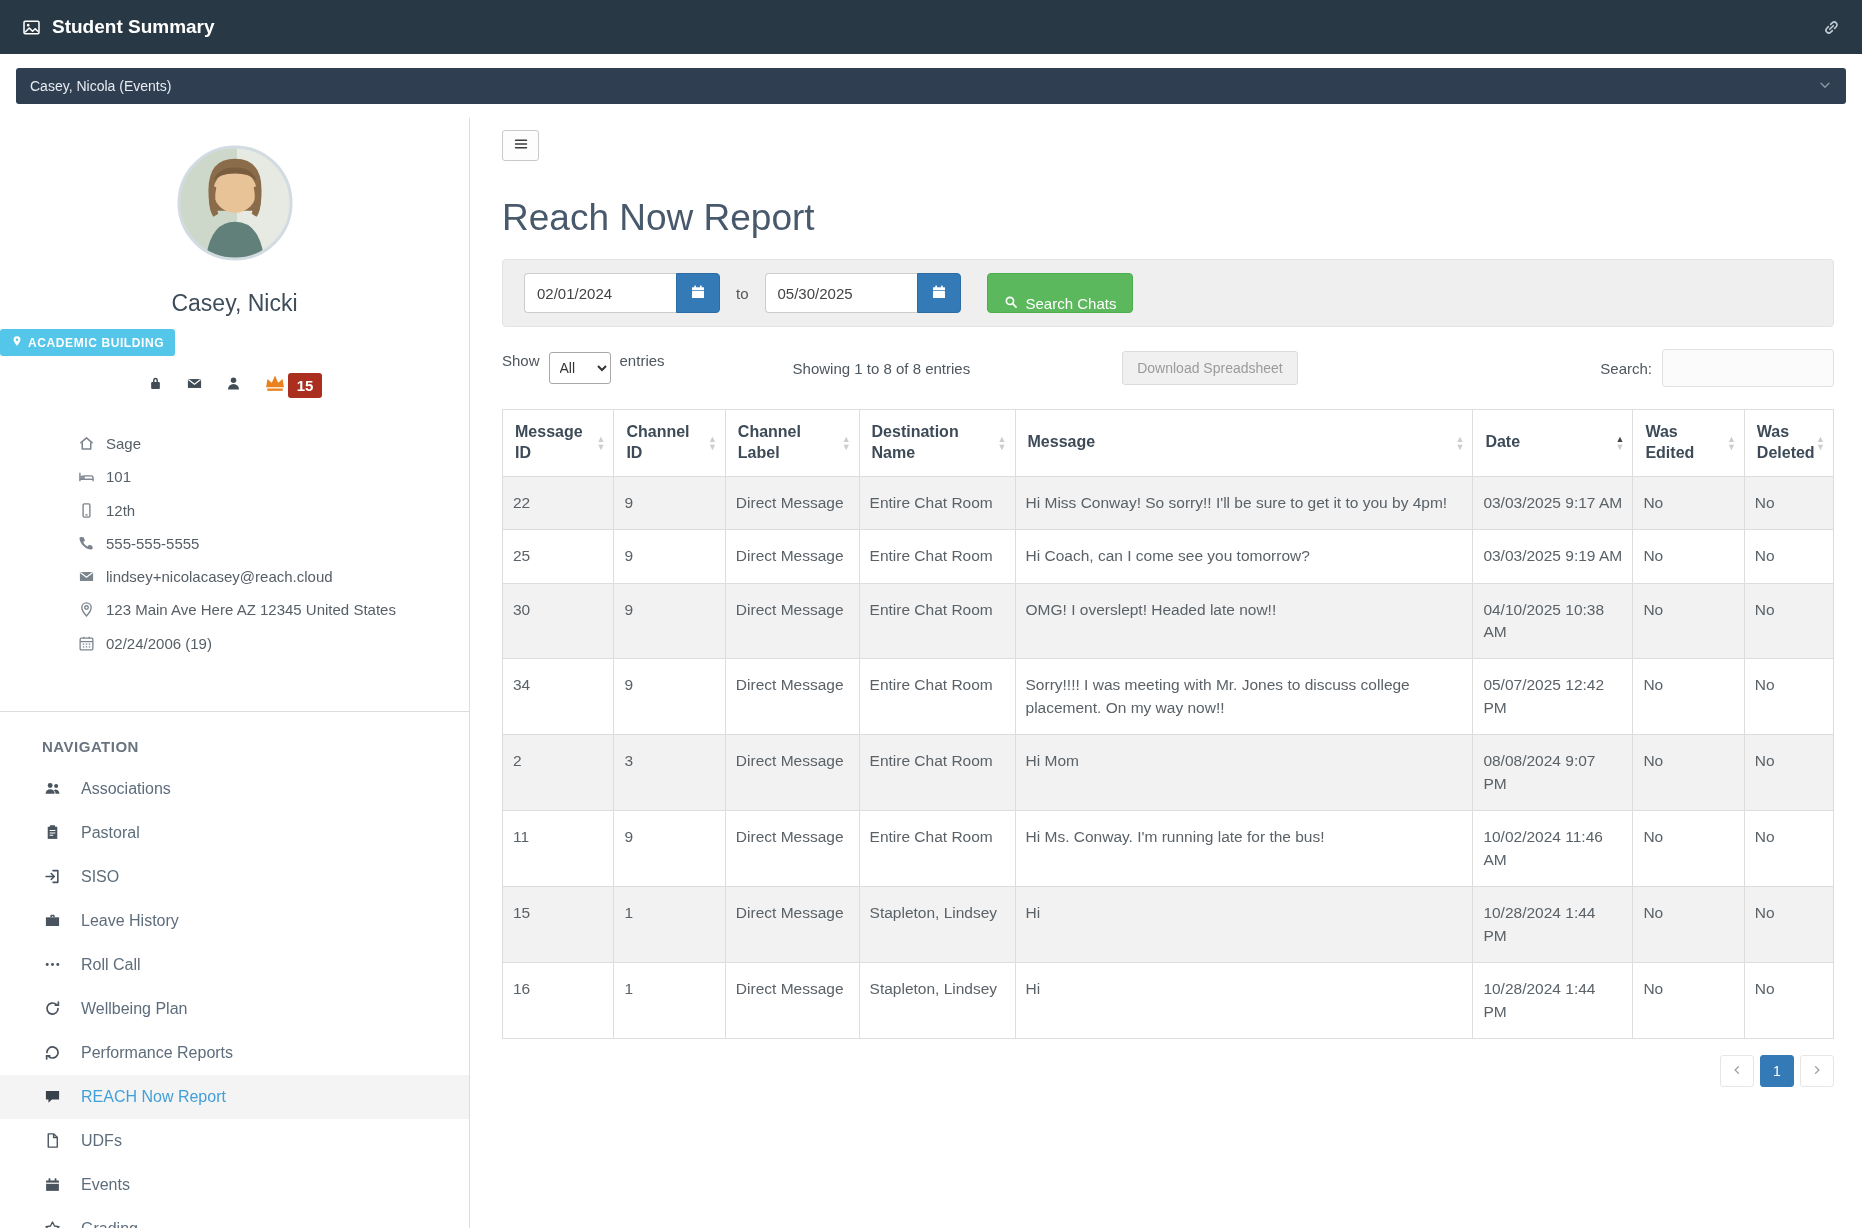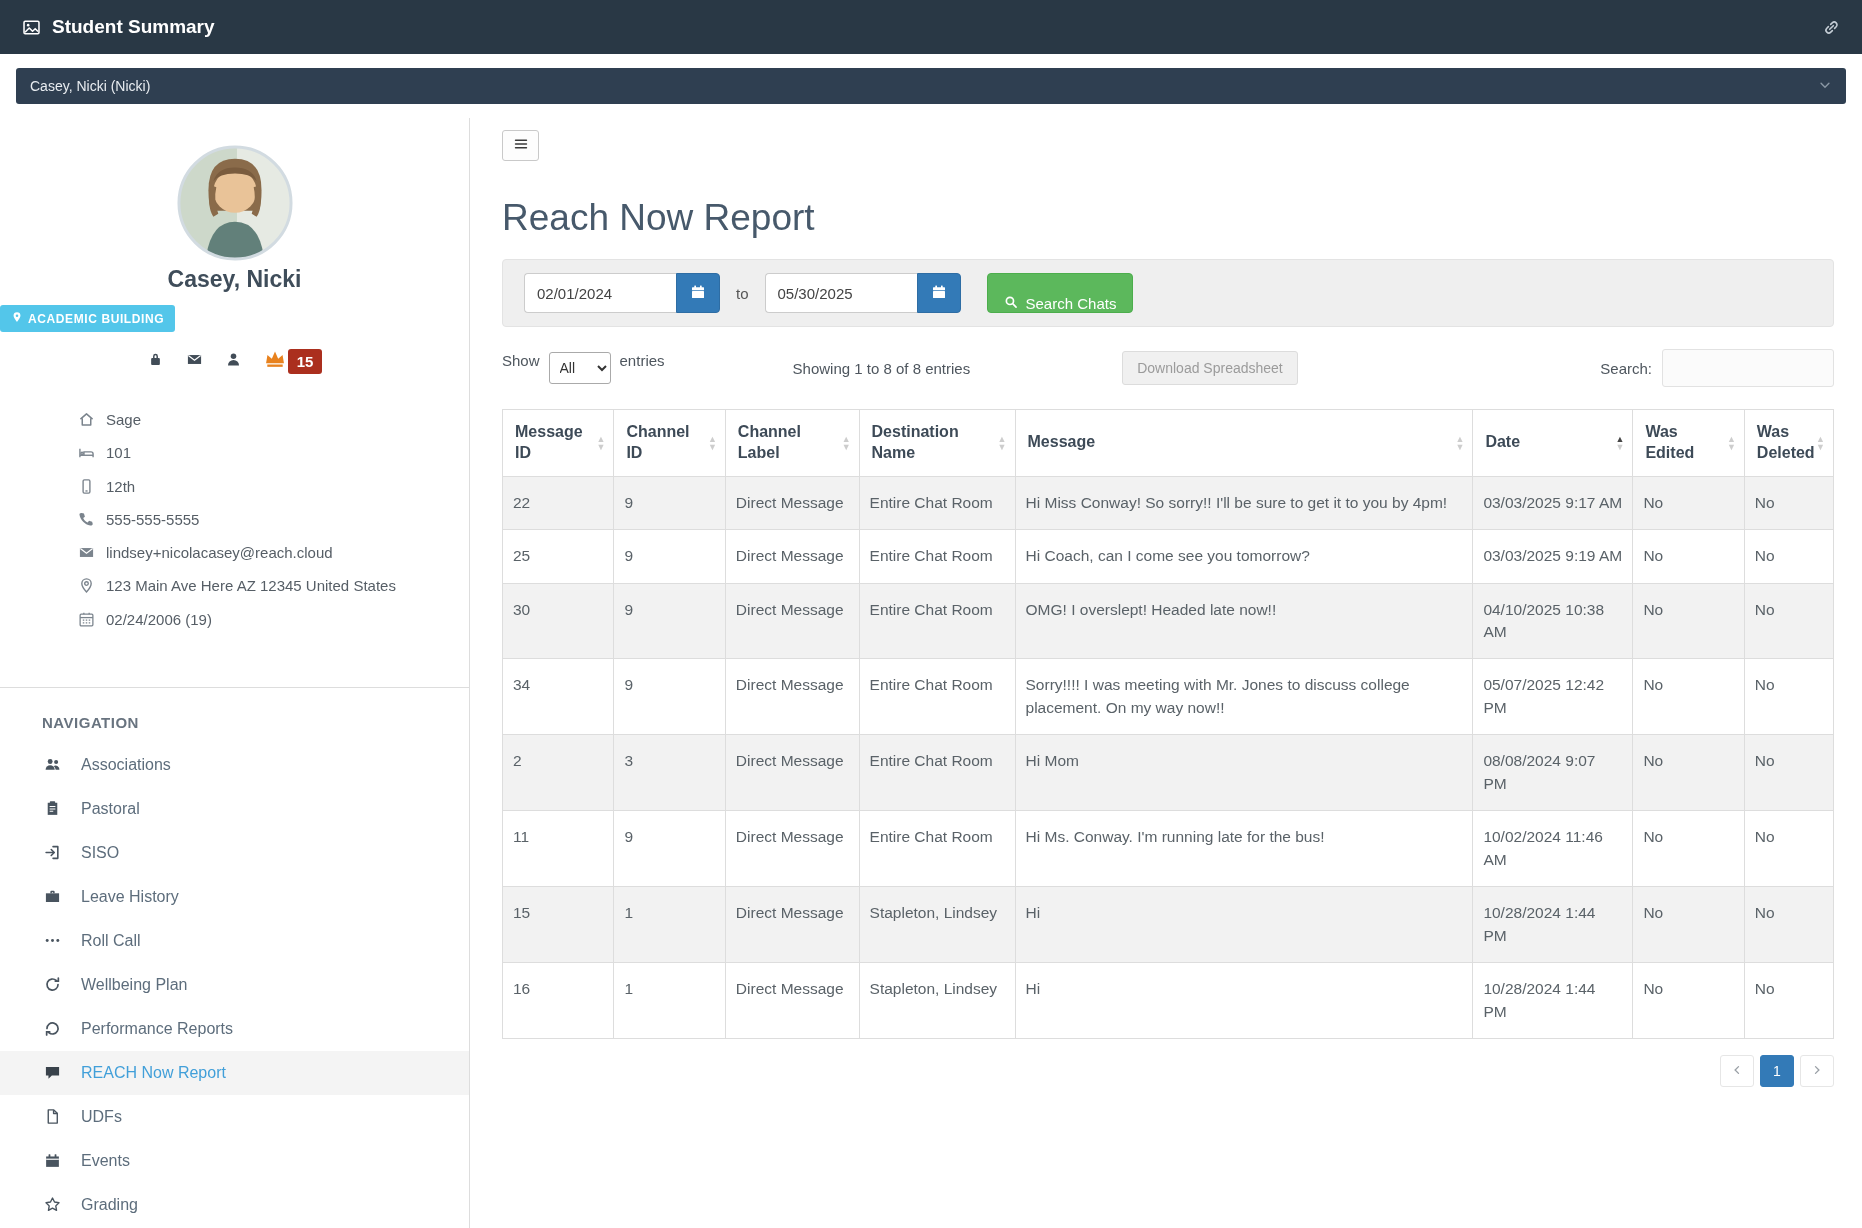--- a/index.html
+++ b/index.html
@@ -20,21 +20,21 @@
               font-size:14px; padding:0 14px; display:flex; align-items:center; justify-content:space-between; cursor:pointer; }
   .selector .icn { color:#8b98a5; }
 
   
   .layout { display:flex; align-items:stretch; margin-top:14px; height:1110px; }
   .sidebar { width:470px; flex:0 0 470px; border-right:1px solid #ddd; padding-top:12px; }
   .main { flex:1; padding:12px 28px 0 32px; }
 
   
   .avatar-wrap { display:flex; justify-content:center; margin-top:14px; }
-  .student-name { text-align:center; font-size:23px; font-weight:700; color:#3f4d5a; margin-top:0; }
+  .student-name { text-align:center; font-size:23px; font-weight:400; color:#3f4d5a; margin-top:24px; }
   .badge-row { display:flex; justify-content:flex-start; margin-top:12px; }
   .building-badge { display:inline-flex; align-items:center; gap:5px; background:#53c6ea; color:#fff;
                     font-size:12px; font-weight:700; letter-spacing:.6px; padding:6px 11px; border-radius:3px; }
   .quick-row { display:flex; justify-content:center; align-items:center; gap:22px; margin-top:16px; }
   .qbtn { background:none; border:none; color:#414c57; display:flex; }
   .crown-group { display:flex; align-items:center; gap:2px; }
   .crown-group .icn { color:#e8821e; }
   .count-badge { background:#ab2f1e; color:#fff; font-size:15px; font-weight:700; padding:4px 9px; border-radius:3px; }
 
   .details { list-style:none; margin:36px 0 0; padding:0 24px 26px 78px; }
@@ -115,21 +115,21 @@
       <svg viewBox="0 0 16 16" width="17" height="17" fill="none" stroke="currentColor" stroke-width="1.5" stroke-linecap="round">
           <path d="M6.3 9.7l3.4-3.4"></path>
           <path d="M7.2 5.1l1.5-1.5a2.6 2.6 0 0 1 3.7 3.7l-1.5 1.5"></path>
           <path d="M8.8 10.9l-1.5 1.5a2.6 2.6 0 0 1-3.7-3.7l1.5-1.5"></path>
         </svg>
     </span>
   </button>
 </header>
 
 <div class="selector">
-  <span>Casey, Nicki (Nicki)</span>
+  <span>Casey, Nicola (Events)</span>
   <span class="icn">
     <svg viewBox="0 0 16 16" width="14" height="14" fill="none" stroke="currentColor" stroke-width="1.6" stroke-linecap="round">
         <path d="M3.5 6l4.5 4.5L12.5 6"></path>
       </svg>
   </span>
 </div>
 
 <div class="layout">
 
   <aside class="sidebar">

